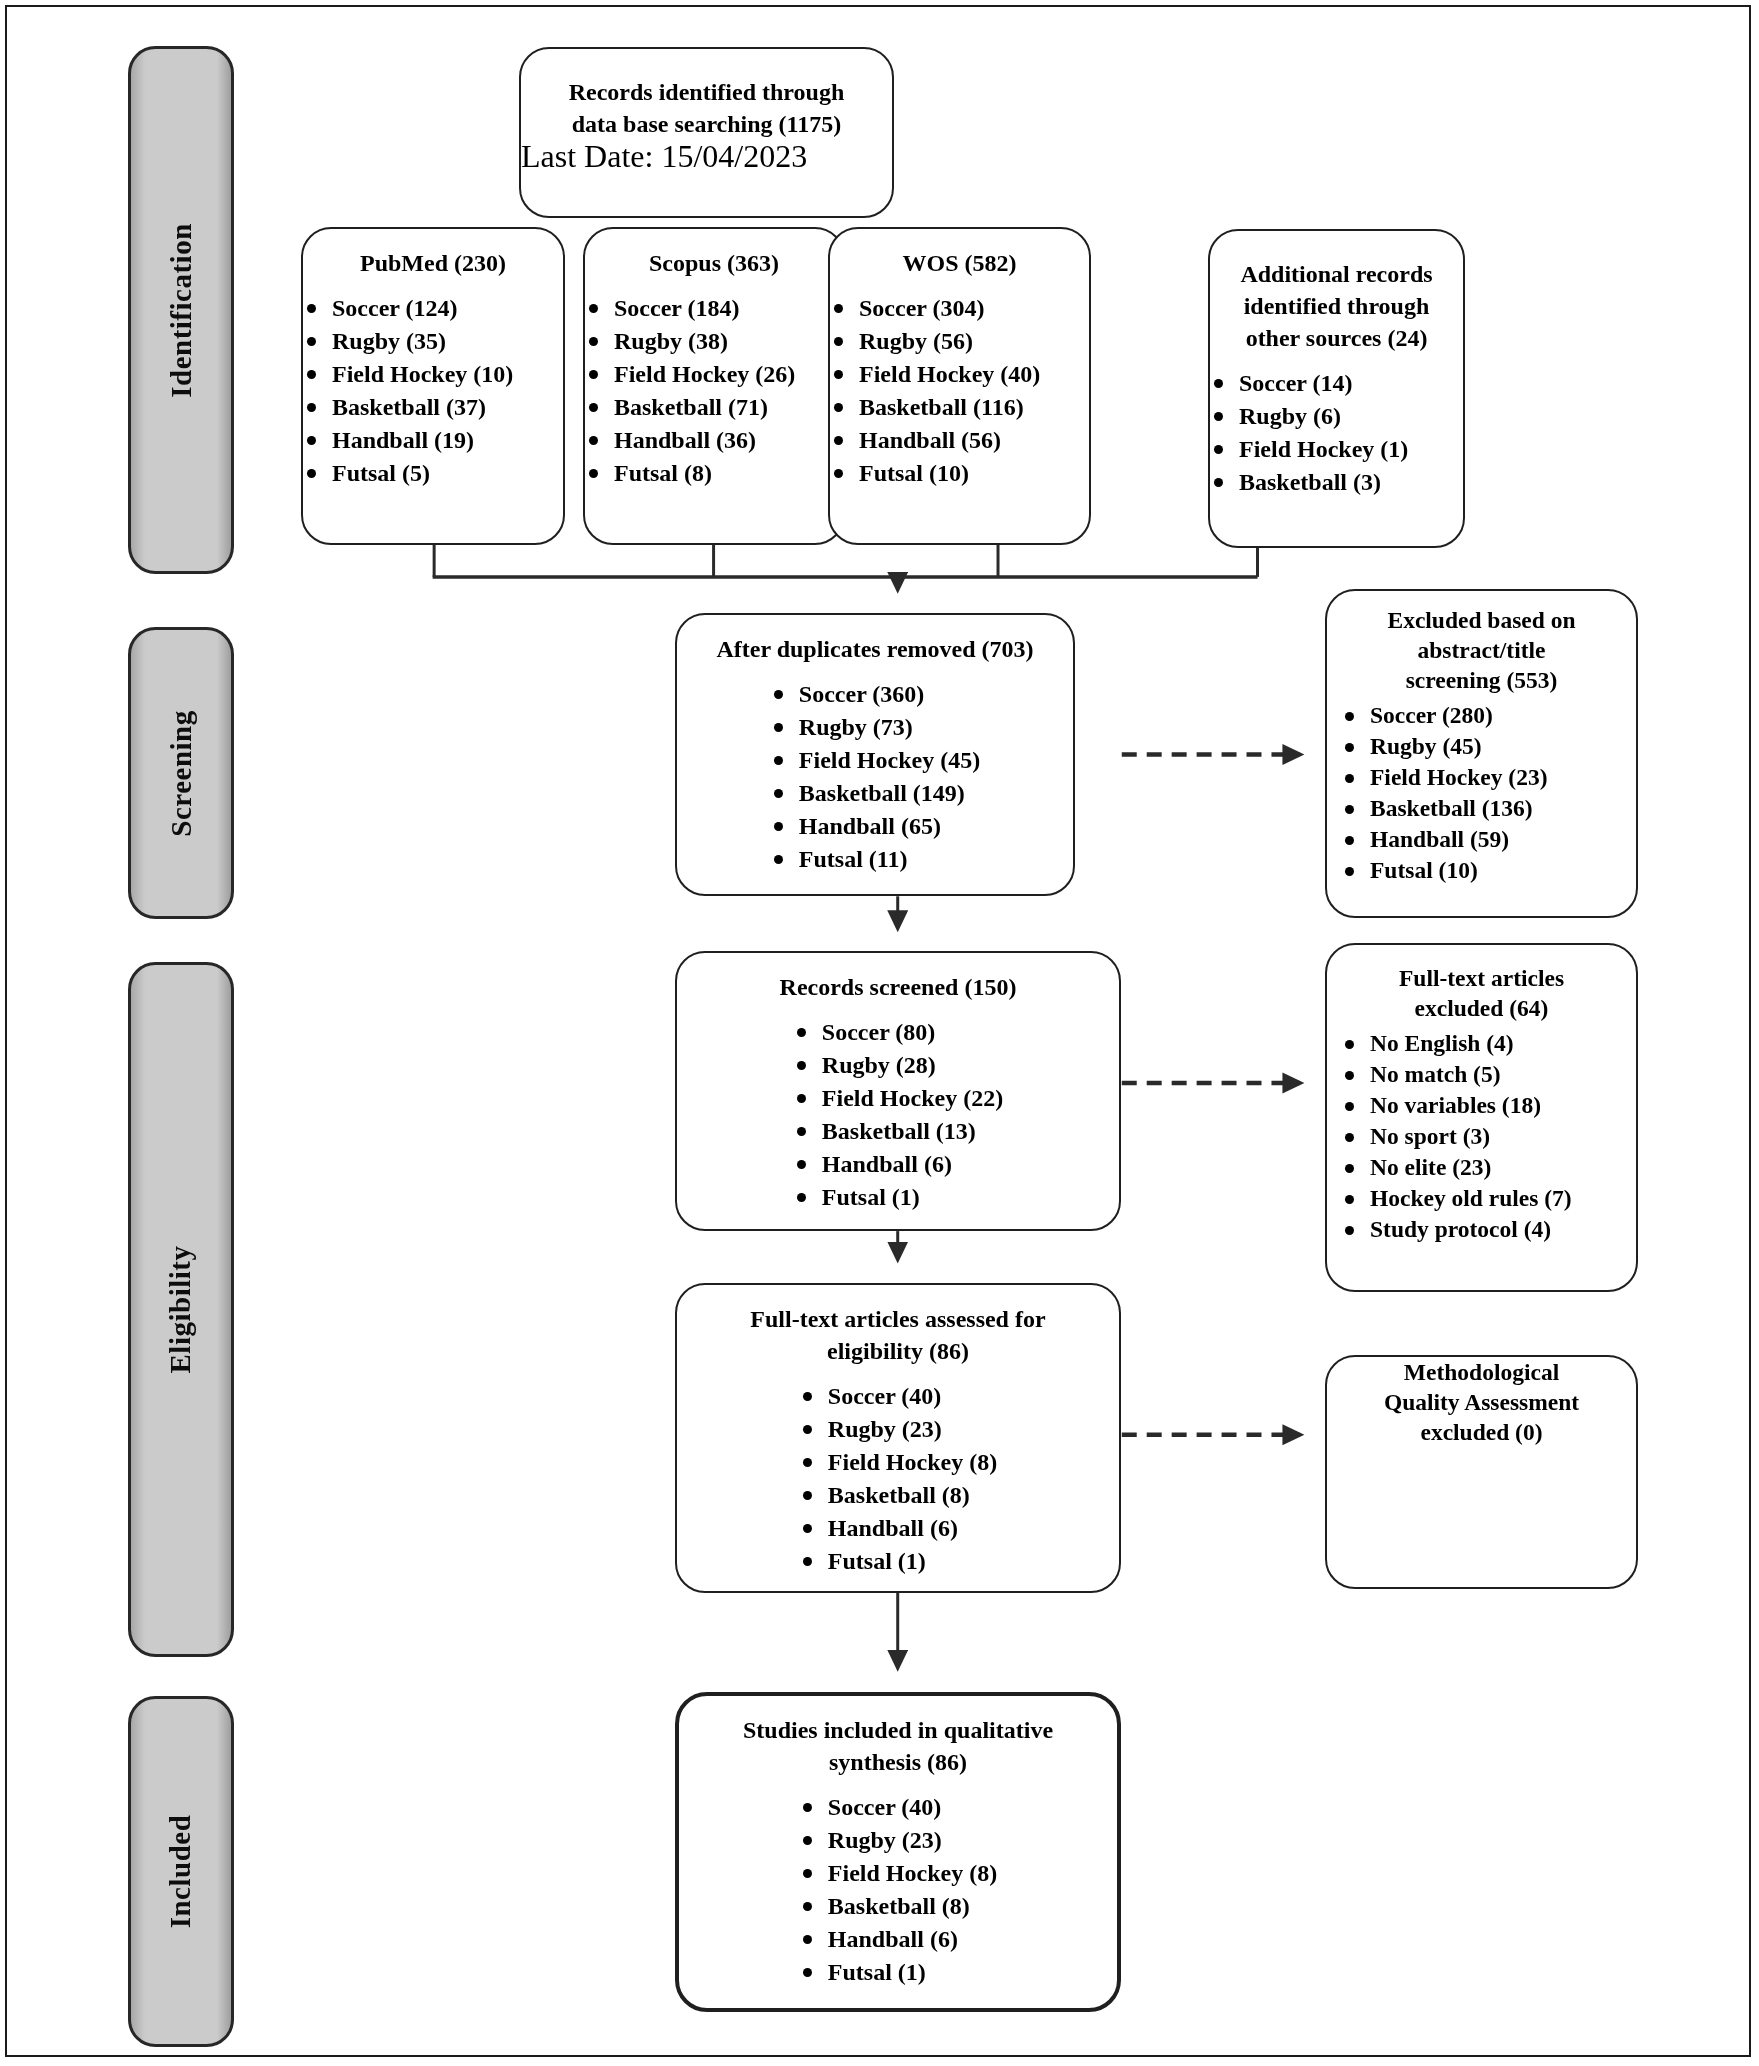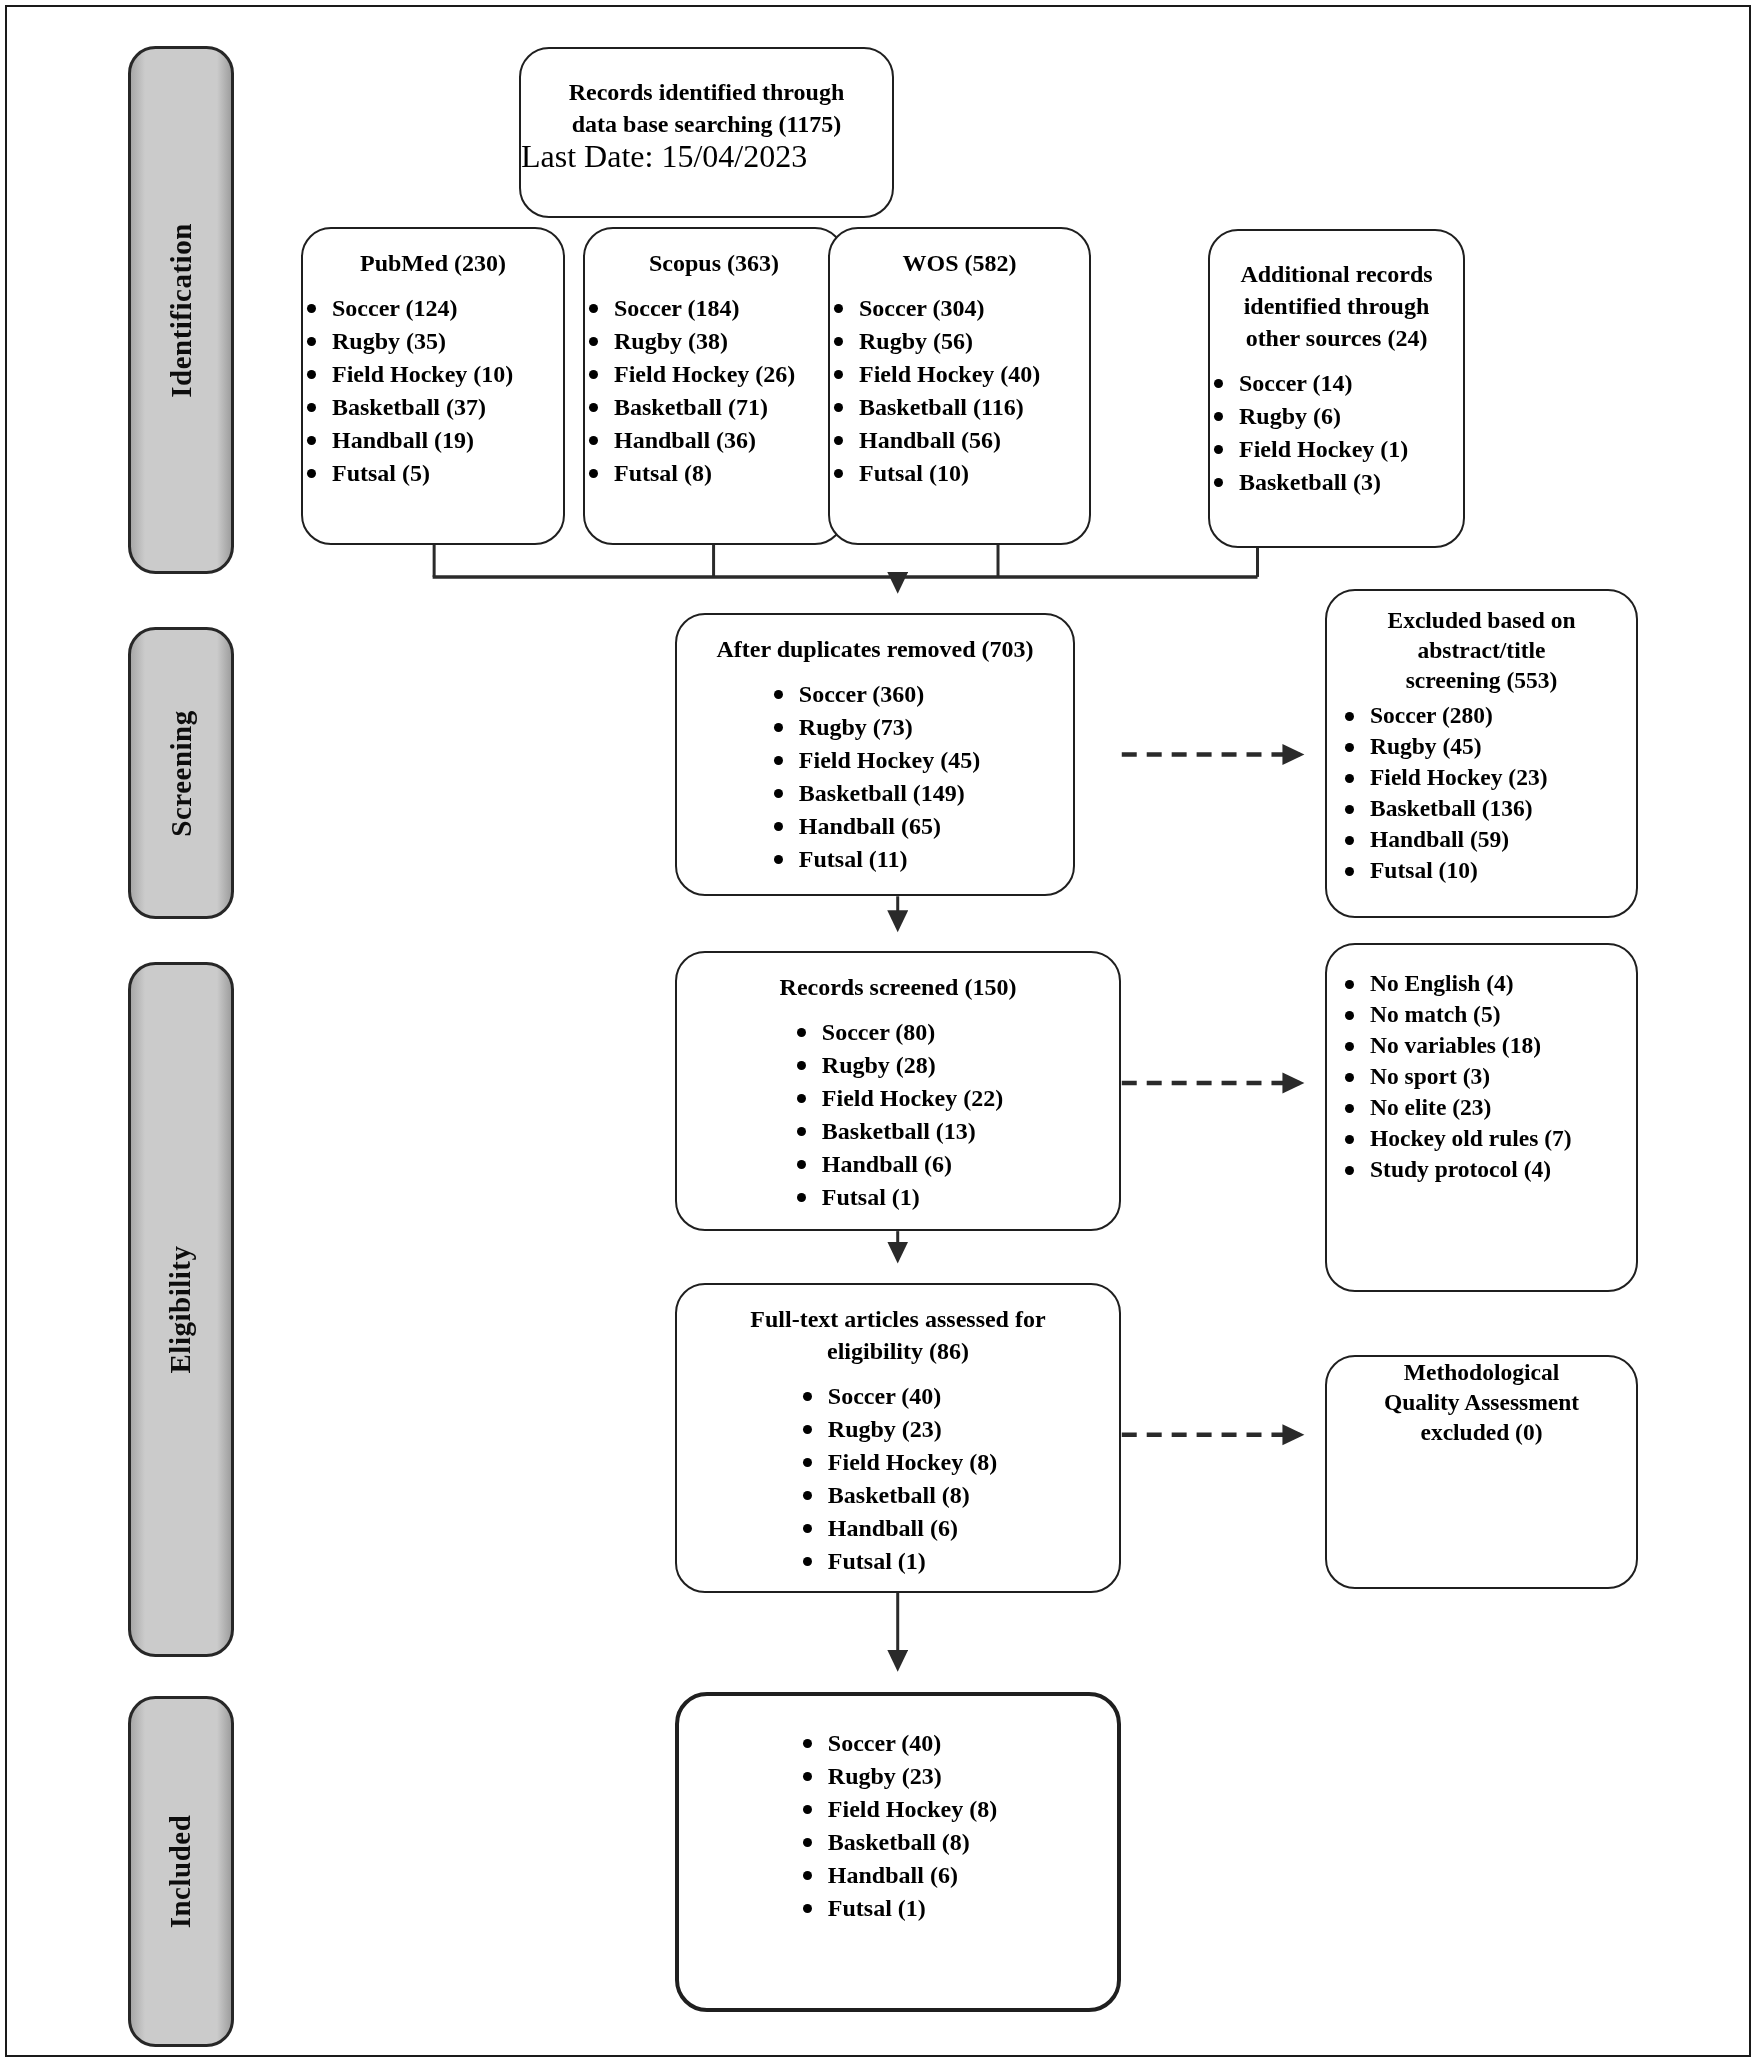--- a/index.html
+++ b/index.html
@@ -191,20 +191,24 @@
     <li>Soccer (80)</li>
     <li>Rugby (28)</li>
     <li>Field Hockey (22)</li>
     <li>Basketball (13)</li>
     <li>Handball (6)</li>
     <li>Futsal (1)</li>
   </ul>
 </div>
 
 <div class="box right-col pad-top-35" style="left:1325px;top:943px;width:313px;height:349px;">
+  <div class="title">
+    <span class="tline">Full-text articles</span>
+    <span class="tline">excluded (64)</span>
+  </div>
   <ul class="items">
     <li>No English (4)</li>
     <li>No match (5)</li>
     <li>No variables (18)</li>
     <li>No sport (3)</li>
     <li>No elite (23)</li>
     <li>Hockey old rules (7)</li>
     <li>Study protocol (4)</li>
   </ul>
 </div>
@@ -226,20 +230,24 @@
 
 <div class="box right-col pad-top-70" style="left:1325px;top:1355px;width:313px;height:234px;">
   <div class="title">
     <span class="tline">Methodological</span>
     <span class="tline">Quality Assessment</span>
     <span class="tline">excluded (0)</span>
   </div>
 </div>
 
 <div class="box thick pad-top-35" style="left:675px;top:1692px;width:446px;height:320px;">
+  <div class="title">
+    <span class="tline">Studies included in qualitative</span>
+    <span class="tline">synthesis (86)</span>
+  </div>
   <ul class="items centered gap-top">
     <li>Soccer (40)</li>
     <li>Rugby (23)</li>
     <li>Field Hockey (8)</li>
     <li>Basketball (8)</li>
     <li>Handball (6)</li>
     <li>Futsal (1)</li>
   </ul>
 </div>
 

